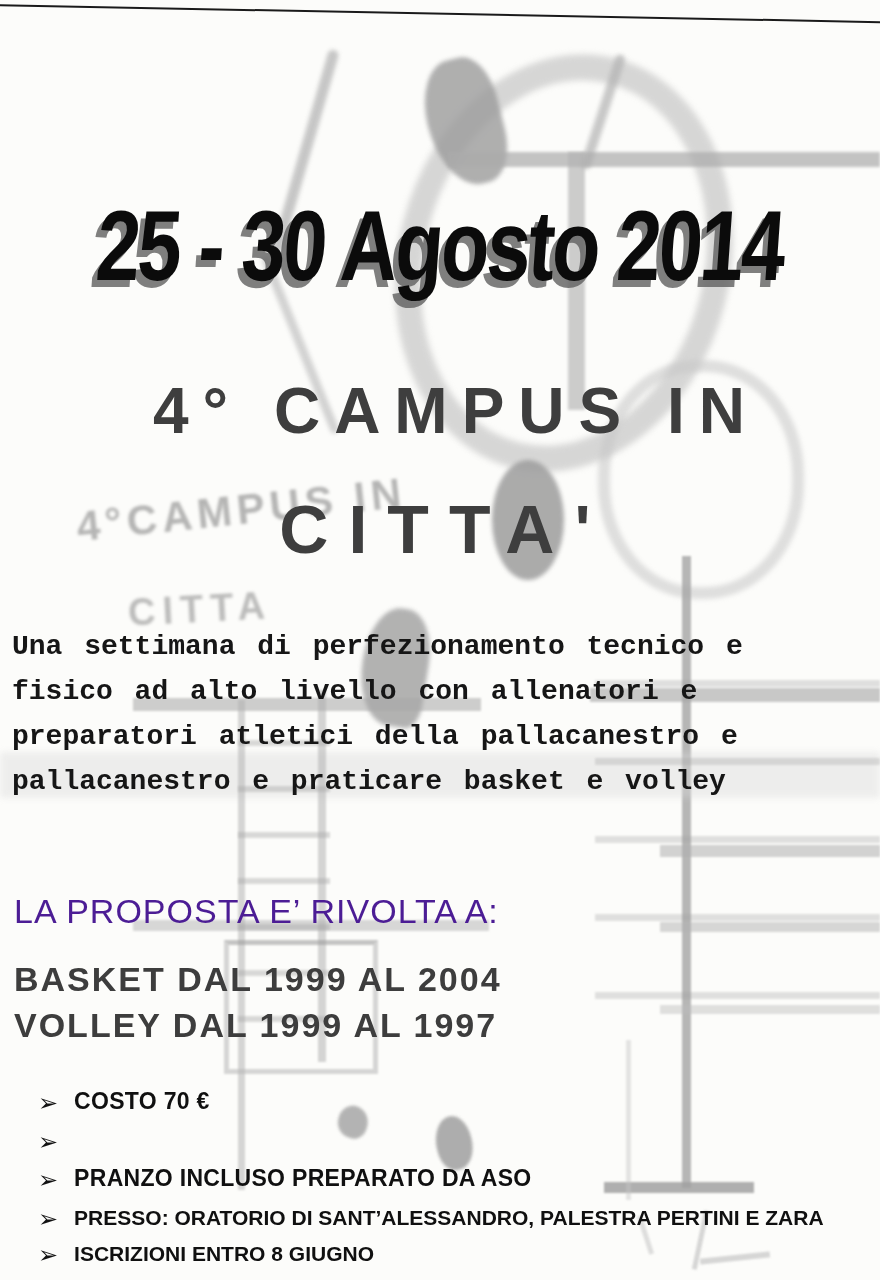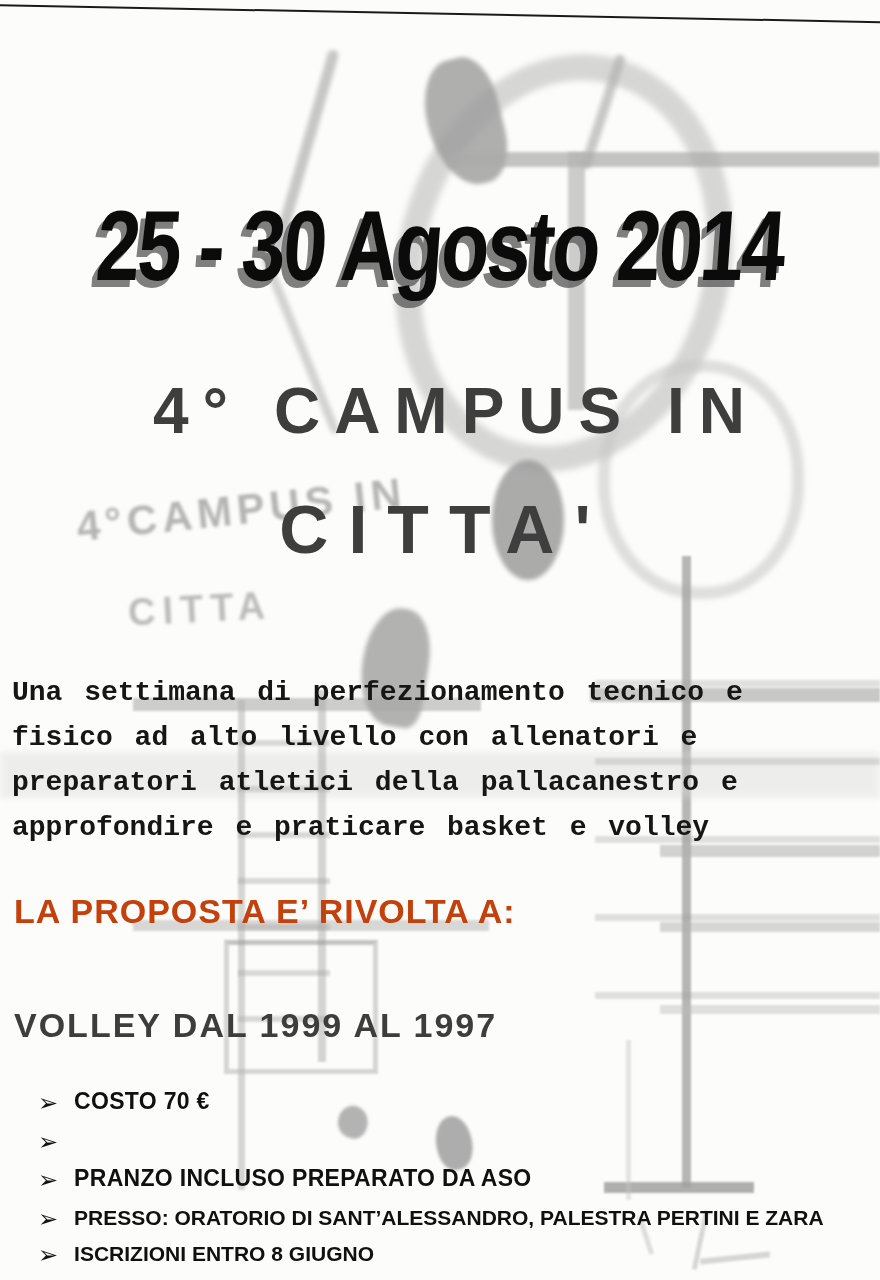--- a/index.html
+++ b/index.html
@@ -53,24 +53,24 @@
     font-size:94px;font-weight:900;color:#0b0b0b;letter-spacing:-3px;white-space:nowrap;
     transform:skewX(-4deg) scaleX(.84) scaleY(1.06);transform-origin:center;
     text-shadow:-6px 7px 0 rgba(95,95,95,.8);
   }
   .title1{position:absolute;top:374px;left:0;width:100%;margin:0;text-align:center;
     font-size:64px;font-weight:800;color:#3e3e3e;letter-spacing:14px;white-space:nowrap;padding-left:16px;}
   .title2{position:absolute;top:490px;left:0;width:100%;margin:0;text-align:center;
     font-size:68px;font-weight:800;color:#3e3e3e;letter-spacing:20px;padding-left:10px;box-sizing:border-box;white-space:nowrap;}
   .intro{position:absolute;top:624px;left:12px;width:860px;
     font-family:"Liberation Mono","DejaVu Sans Mono",monospace;
-    font-size:28px;font-weight:600;color:#161616;line-height:45px;word-spacing:5px;margin-top:46px;}
+    font-size:28px;font-weight:600;color:#161616;line-height:45px;word-spacing:5px;}
   .intro .line{white-space:nowrap;}
   .prop-heading{position:absolute;top:892px;left:14px;margin:0;
-    font-size:34px;font-weight:700;color:#c2410c;letter-spacing:1px;white-space:nowrap;}
+    font-size:34px;font-weight:400;color:#4c1d95;letter-spacing:1px;white-space:nowrap;}
   .prop-line1{position:absolute;top:960px;left:14px;margin:0;
     font-size:34px;font-weight:800;color:#3d3d3d;letter-spacing:2px;white-space:nowrap;}
   .prop-line2{position:absolute;top:1006px;left:14px;margin:0;
     font-size:34px;font-weight:800;color:#3d3d3d;letter-spacing:2px;white-space:nowrap;}
   .details{position:absolute;top:1088px;left:38px;margin:0;padding:0;list-style:none;}
   .details li{display:flex;align-items:baseline;gap:16px;margin-bottom:13px;}
   .details .arrow{font-size:24px;color:#111;line-height:1;transform:translateY(2px);}
   .details .label{font-size:23px;font-weight:800;color:#101010;letter-spacing:.3px;white-space:nowrap;}
   .details li.long .label{font-size:21px;letter-spacing:0;}
   .details li.long{margin-bottom:11px;}
@@ -119,24 +119,25 @@
   <div class="ghost ghost2">CITTA</div>
 
   <h1 class="date-heading">25 - 30 Agosto 2014</h1>
   <h2 class="title1">4° CAMPUS IN</h2>
   <h2 class="title2">CITTA'</h2>
 
   <div class="intro">
     <div class="line">Una settimana di perfezionamento tecnico e</div>
     <div class="line">fisico ad alto livello con allenatori e</div>
     <div class="line">preparatori atletici della pallacanestro e</div>
-    <div class="line">approfondire e praticare basket e volley</div>
+    <div class="line">pallacanestro e praticare basket e volley</div>
   </div>
 
   <h3 class="prop-heading">LA PROPOSTA E’ RIVOLTA A:</h3>
+  <div class="prop-line1">BASKET DAL 1999 AL 2004</div>
   <div class="prop-line2">VOLLEY DAL 1999 AL 1997</div>
 
   <ul class="details">
     <li>
       <span class="arrow">➢</span>
       <span class="label">COSTO 70 €</span>
     </li>
     <li>
       <span class="arrow">➢</span>
     </li>

